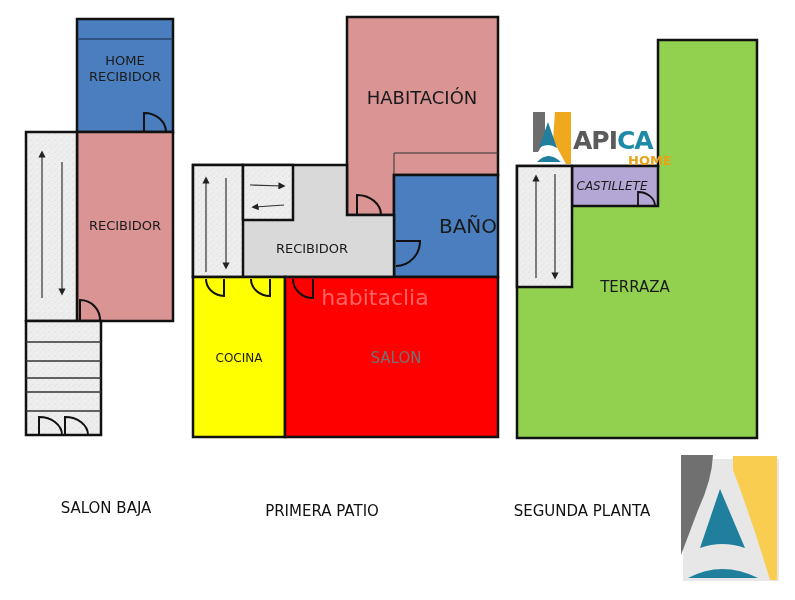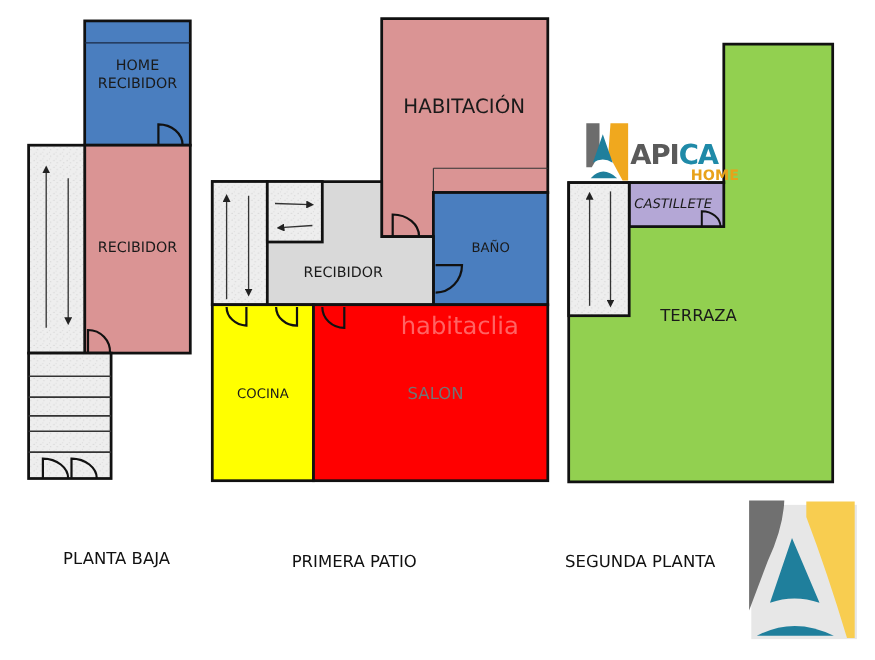--- a/index.html
+++ b/index.html
@@ -91,28 +91,28 @@
     <path d="M733,456 H777 V580 H770 Q752,520 733,470 Z" fill="#f8cd50"></path>
     <path d="M720,489 L745,548 Q722,540 700,548 Z" fill="#1f7f9c"></path>
     <path d="M688,578 Q722,560 758,578 Z" fill="#1f7f9c"></path>
   </g>
 </svg>
 
 <div class="lbl room" style="left:125px;top:69px;"><span>HOME</span><br><span>RECIBIDOR</span></div>
 <div class="lbl room" style="left:125px;top:226px;">RECIBIDOR</div>
 
 <div class="lbl room" style="left:422px;top:98px;font-size:18px;">HABITACIÓN</div>
-<div class="lbl room" style="left:446px;top:226px;font-size:12px;">BAÑO</div>
+<div class="lbl room" style="left:468px;top:226px;font-size:20px;">BAÑO</div>
 <div class="lbl room" style="left:312px;top:249px;">RECIBIDOR</div>
 <div class="lbl room" style="left:239px;top:358px;font-size:12px;">COCINA</div>
 <div class="lbl room" style="left:396px;top:358px;font-size:15px;color:#737373;">SALON</div>
 
 <div class="lbl room" style="left:612px;top:186px;font-size:12px;font-style:italic;">CASTILLETE</div>
 <div class="lbl room" style="left:635px;top:287px;font-size:15px;">TERRAZA</div>
 
-<div class="wm" style="left:418px;top:297px;">habitaclia</div>
+<div class="wm" style="left:375px;top:297px;">habitaclia</div>
 
 <div class="apica-text"><span class="ap">API</span><span class="ca">CA</span></div>
 <div class="apica-home">HOME</div>
 
-<div class="lbl floor" style="left:106px;top:508px;">PLANTA BAJA</div>
+<div class="lbl floor" style="left:106px;top:508px;">SALON BAJA</div>
 <div class="lbl floor" style="left:322px;top:511px;">PRIMERA PATIO</div>
 <div class="lbl floor" style="left:582px;top:511px;">SEGUNDA PLANTA</div>
 
 </body></html>

